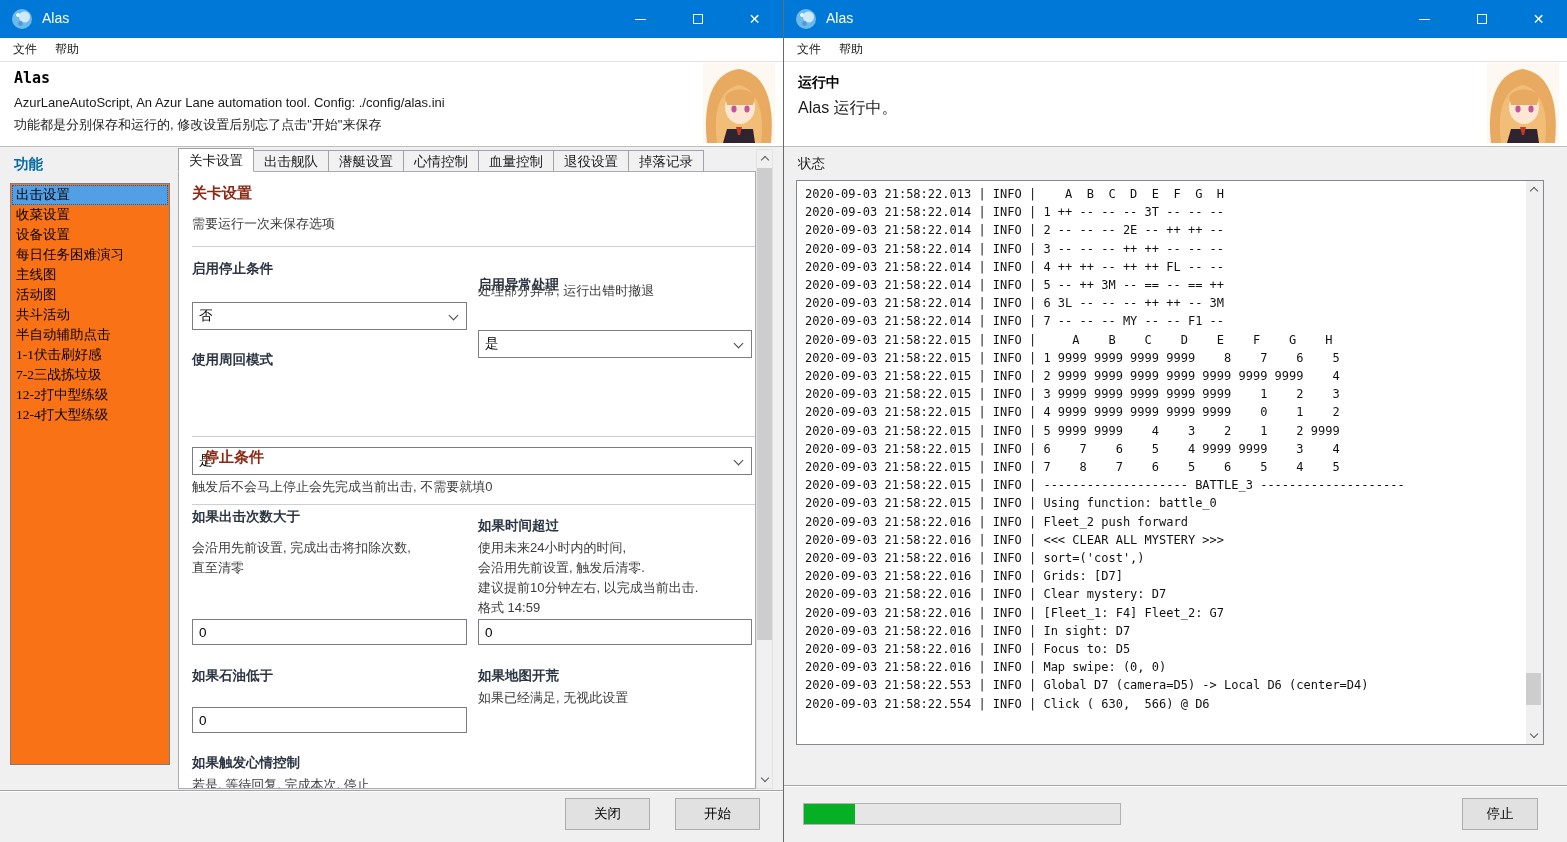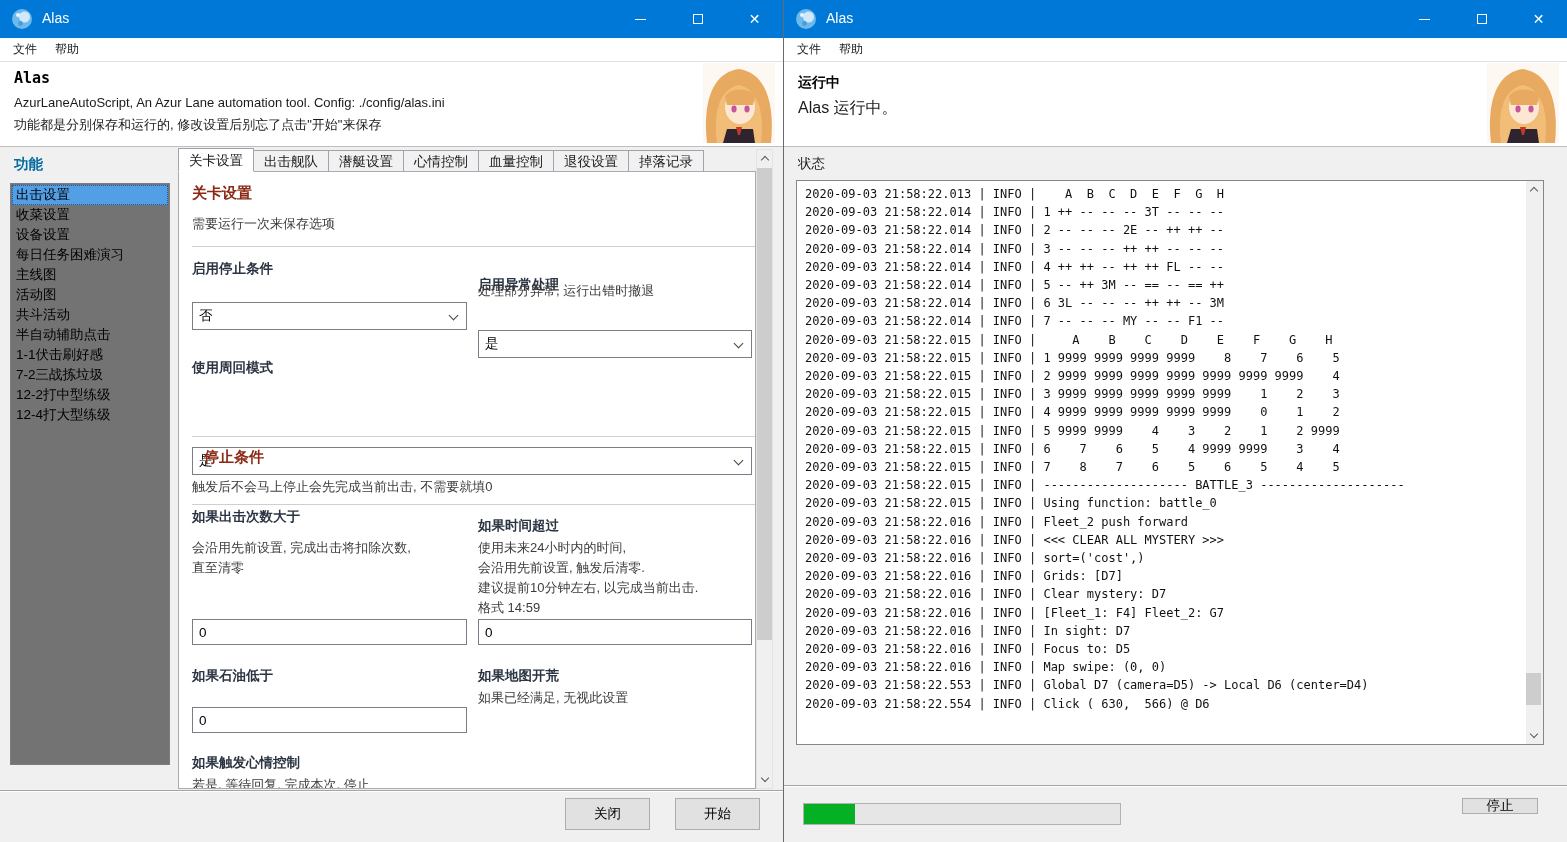--- a/index.html
+++ b/index.html
@@ -32,21 +32,21 @@
   .hdr-title { position:absolute; left:14px; top:12px; font-weight:bold; font-size:14px; color:#000; }
   .hdr-sub   { position:absolute; left:14px; top:36px; font-size:16px; color:#1a1a1a; }
   .avatar { position:absolute; right:8px; top:1px; width:72px; height:80px; }
   .header-divider { height:1px; background:#bdbdbd; }
 
   
   .body { position:absolute; top:148px; left:0; right:0; bottom:0; background:#f0f0f0; }
 
   
   .func-heading { position:absolute; left:14px; top:7px; font-weight:bold; font-size:14.5px; color:#0369a1; }
-  .listbox { position:absolute; left:10px; top:35px; width:160px; height:582px; background:#737373; border:1px solid #7a7d85; padding:1px; }
+  .listbox { position:absolute; left:10px; top:35px; width:160px; height:582px; background:#f97316; border:1px solid #7a7d85; padding:1px;font-family:Liberation Serif, serif; }
   .list-item { height:20px; line-height:20px; font-size:13.5px; color:#000; padding:0 4px; white-space:nowrap; overflow:hidden; }
   .list-item.selected { background:#539fe6; outline:1px dotted #1f5c9e; outline-offset:-1px; }
 
   
   .tabbar { position:absolute; left:178px; top:0; height:24px; display:flex; align-items:flex-end; }
   .tab { height:22px; line-height:21px; padding:0 10px; font-size:13.5px; color:#1a1a1a; background:#f1f1f1; border:1px solid #a0a3ab; border-left:none; }
   .tab:first-child { border-left:1px solid #a0a3ab; }
   .tab.active { background:#ffffff; height:24px; line-height:23px; border-bottom:1px solid #ffffff; position:relative; z-index:3; border-left:1px solid #a0a3ab; }
 
   .tabpanel { position:absolute; left:178px; top:23px; width:578px; height:618px; background:#ffffff; border:1px solid #a8abb3; overflow:hidden; z-index:2; }
@@ -167,21 +167,21 @@
         <div class="tp g-desc col2" style="top:109px;">处理部分异常, 运行出错时撤退</div>
         <div class="tp combobox col1" style="top:130px;">
           <span>否</span>
           <span class="combo-chev"></span>
         </div>
         <div class="tp combobox col2" style="top:130px;">
           <span>是</span>
           <span class="combo-chev"></span>
         </div>
 
-        <div class="tp f-label" style="left:13px; top:187px;">使用周回模式</div>
+        <div class="tp f-label" style="left:13px; top:179px;">使用周回模式</div>
         <div class="tp combobox" style="left:13px; top:219px; width:560px;">
           <span>是</span>
           <span class="combo-chev"></span>
         </div>
 
         <div class="tp hr" style="top:264px;"></div>
         <div class="tp g-heading" style="left:13px; top:276px;padding-left:12px;">停止条件</div>
         <div class="tp g-desc" style="left:13px; top:305px;">触发后不会马上停止会先完成当前出击, 不需要就填0</div>
         <div class="tp hr" style="top:332px;"></div>
 
@@ -305,17 +305,17 @@
           <div class="scroll-arrow" style="bottom:0;">
               <span class="chev-down"></span>
             </div>
         </div>
       </div>
 
       <div class="etched" style="top:637px;"></div>
       <div class="progress">
         <div class="progress-fill" style="width: 16%; background: rgb(6, 176, 37);"></div>
       </div>
-      <div class="btn" style="left:678px; top:650px; width:76px; height:16px;">停止</div>
+      <div class="btn" style="left:678px; top:650px; width:76px; height:32px;">停止</div>
     </div>
   </div>
 
 </div>
 
 </body></html>

